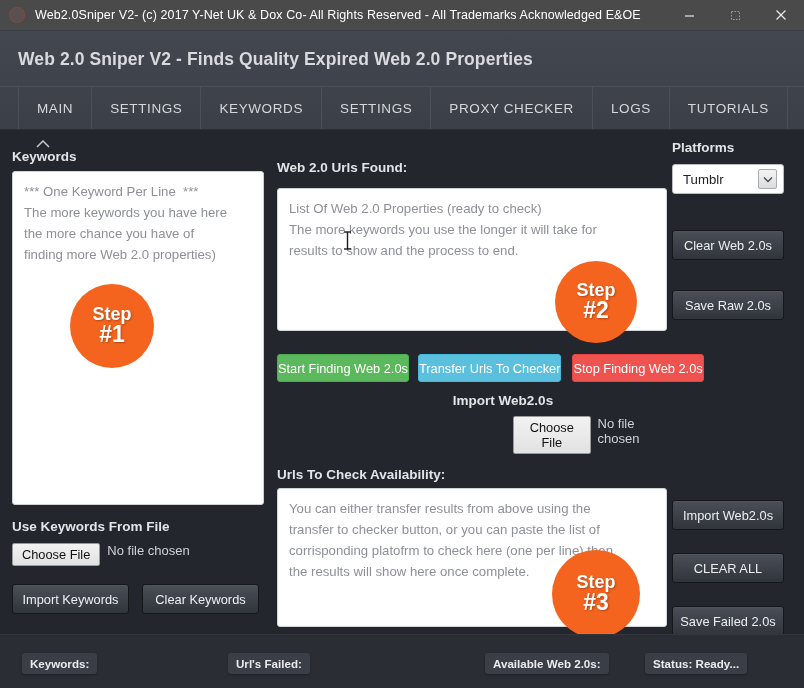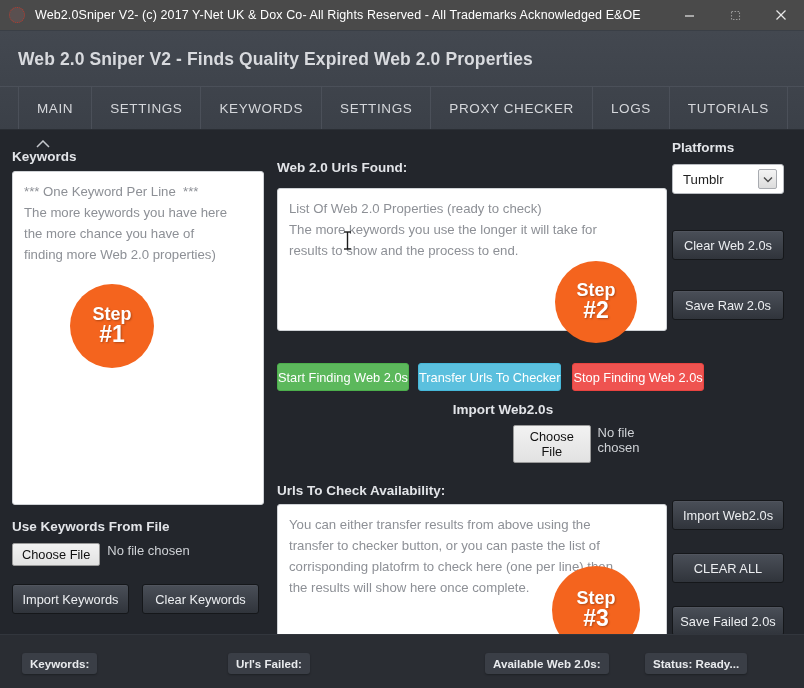--- a/index.html
+++ b/index.html
@@ -324,34 +324,34 @@
             <line x1="1" y1="1" x2="8" y2="1" stroke="#1b1b1b" stroke-width="1.4"></line>
             <line x1="1" y1="18" x2="8" y2="18" stroke="#1b1b1b" stroke-width="1.4"></line>
           </svg>
         </div>
         <div class="step-badge" style="width:82px;height:82px;left:278px;top:73px;">
           <span class="s-a">Step</span>
           <span class="s-b">#2</span>
         </div>
       </div>
 
-      <div style="display:flex;gap:9px;margin-top:28px;">
+      <div style="display:flex;gap:9px;margin-top:19px;">
         <button class="btn-flat btn-green" style="width:156px;">Start Finding Web 2.0s</button>
         <button class="btn-flat btn-blue" style="width:158px;">Transfer Urls To Checker</button>
         <button class="btn-flat btn-red" style="width:158px;margin-left:2px;">Stop Finding Web 2.0s</button>
       </div>
 
       <div class="lbl" style="margin-top:11px;text-align:center;padding-left:62px;">Import Web2.0s</div>
 
       <div class="file-row" style="margin-top:8px;padding-left:236px;">
         <button class="file-btn">Choose File</button>
         <span class="file-txt">No file chosen</span>
       </div>
 
-      <div class="lbl" style="margin-top:20px;">Urls To Check Availability:</div>
+      <div class="lbl" style="margin-top:13px;">Urls To Check Availability:</div>
 
       <div class="ta-wrap" style="margin-top:6px;">
         <textarea class="ta" rows="1" style="height: 139px;">You can either transfer results from above using the
 transfer to checker button, or you can paste the list of
 corrisponding platofrm to check here (one per line) then
 the results will show here once complete.</textarea>
         <div class="step-badge" style="width:88px;height:88px;left:275px;top:62px;">
           <span class="s-a">Step</span>
           <span class="s-b">#3</span>
         </div>

